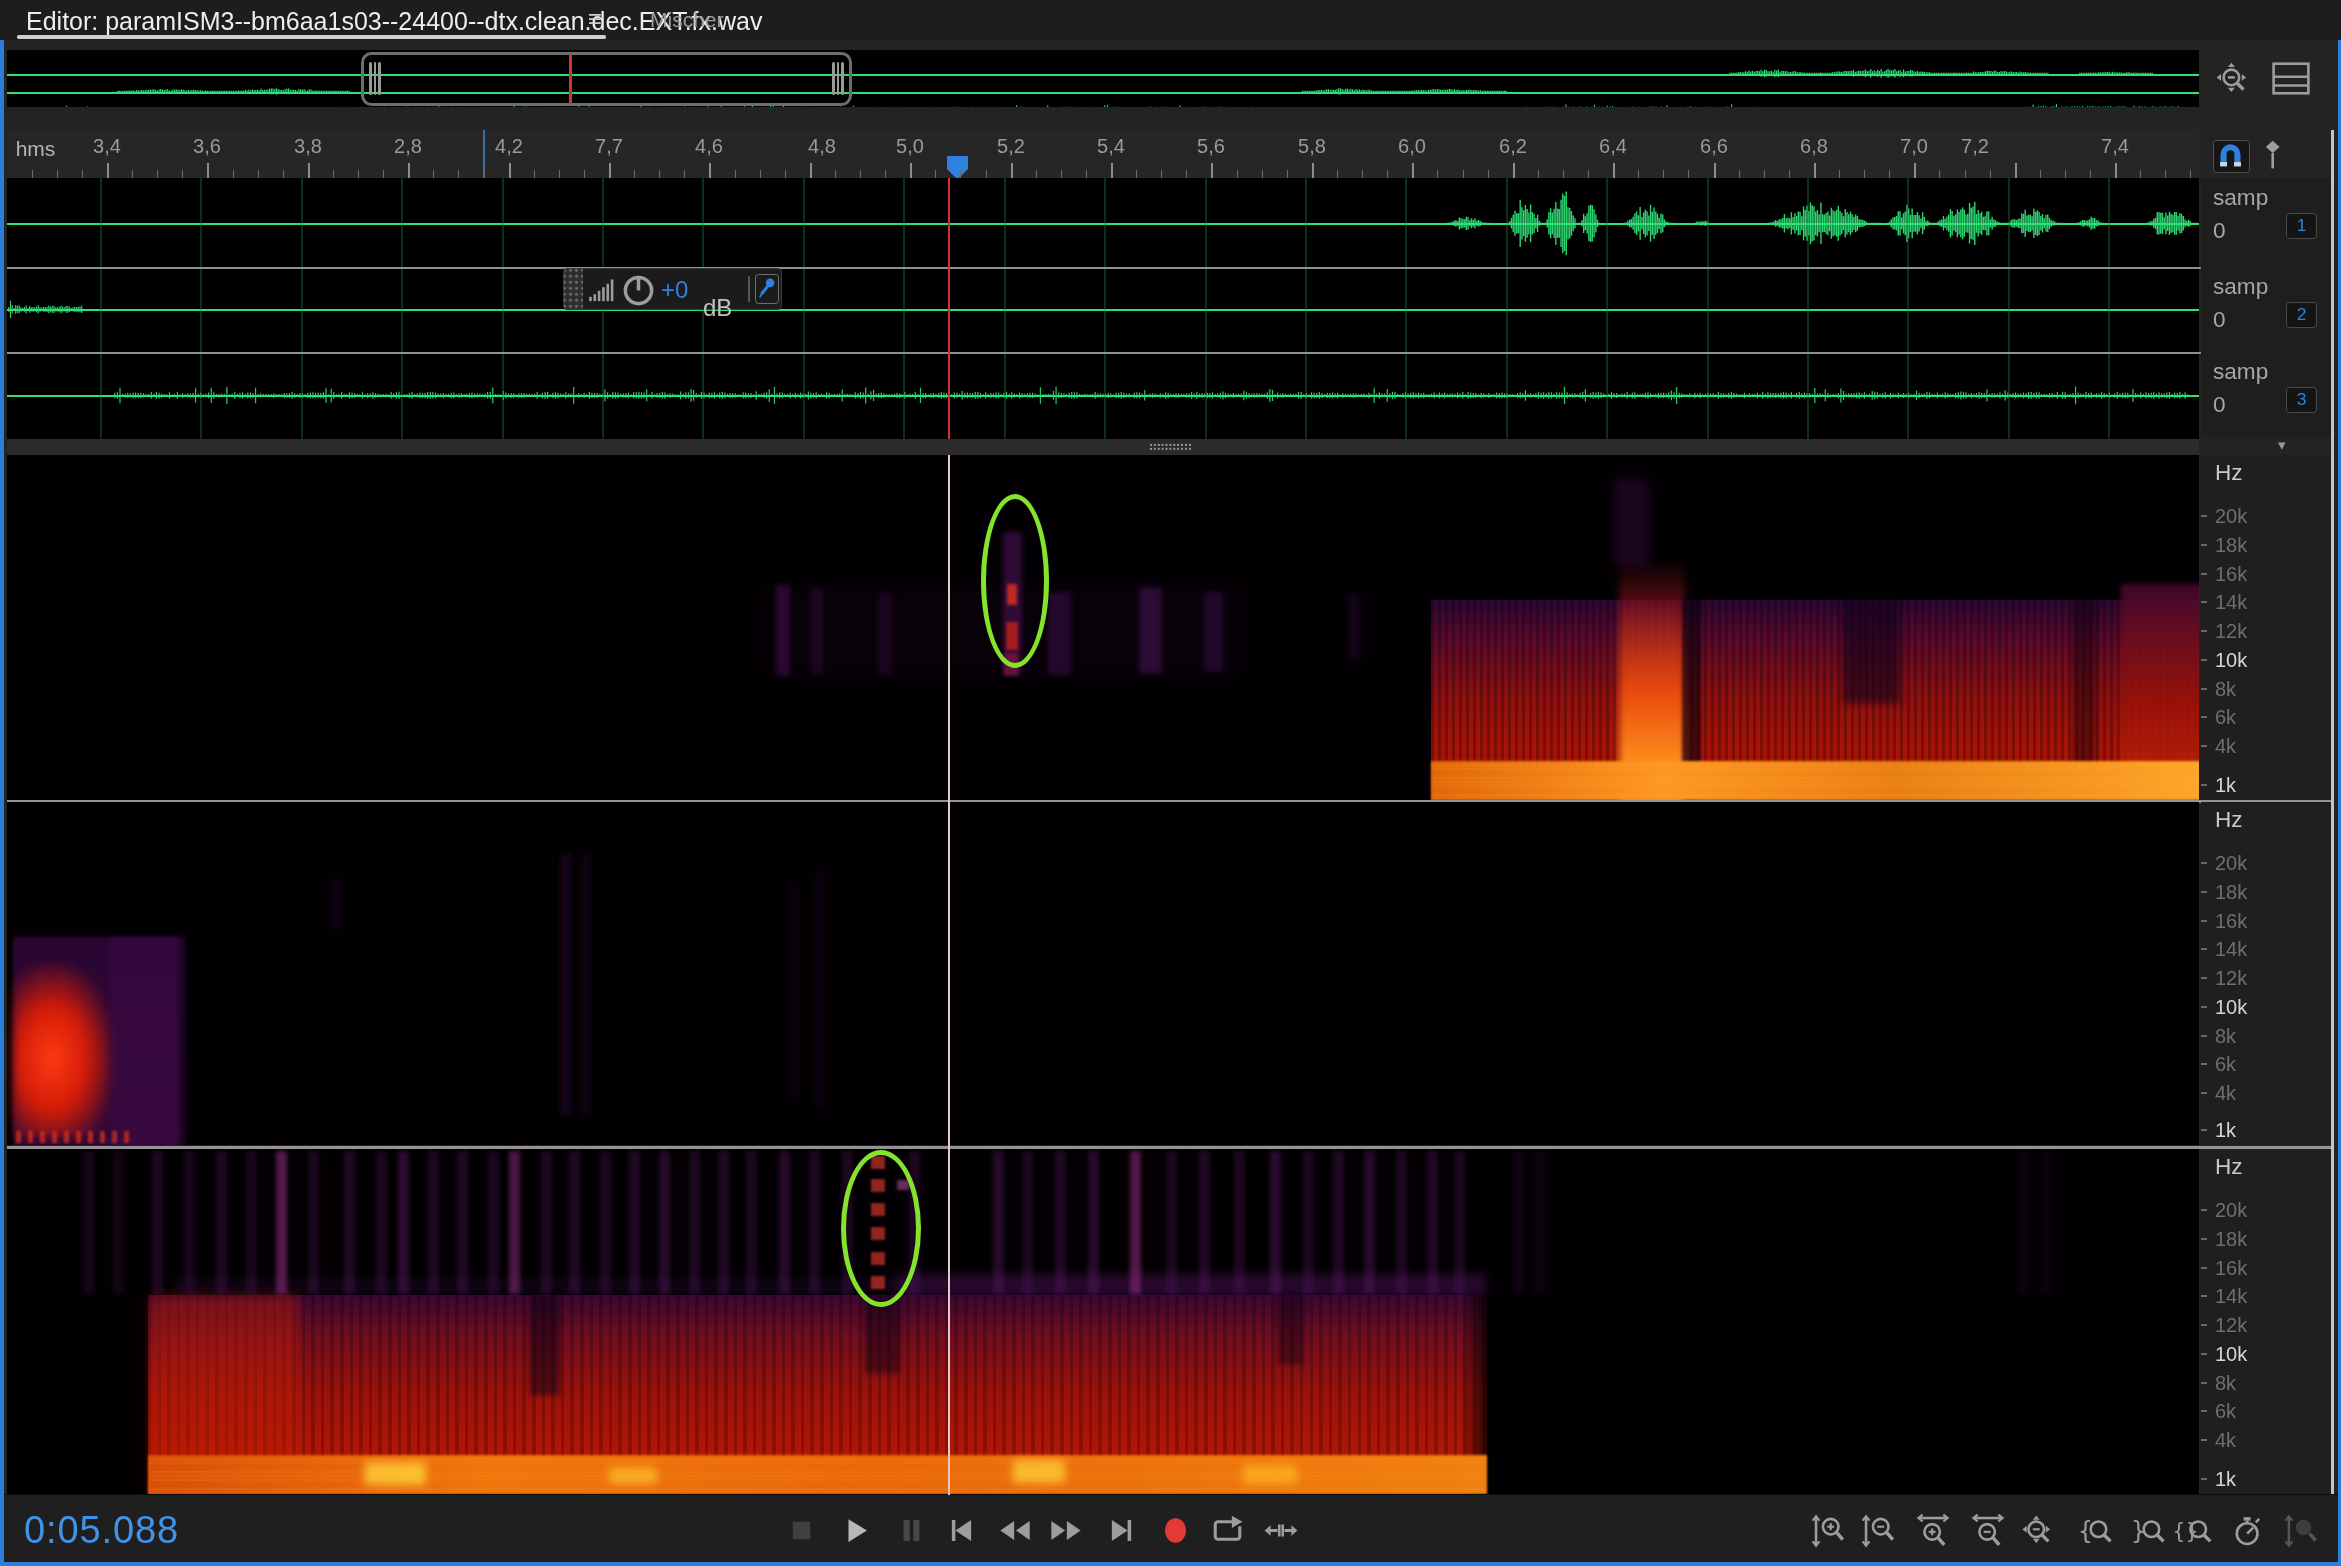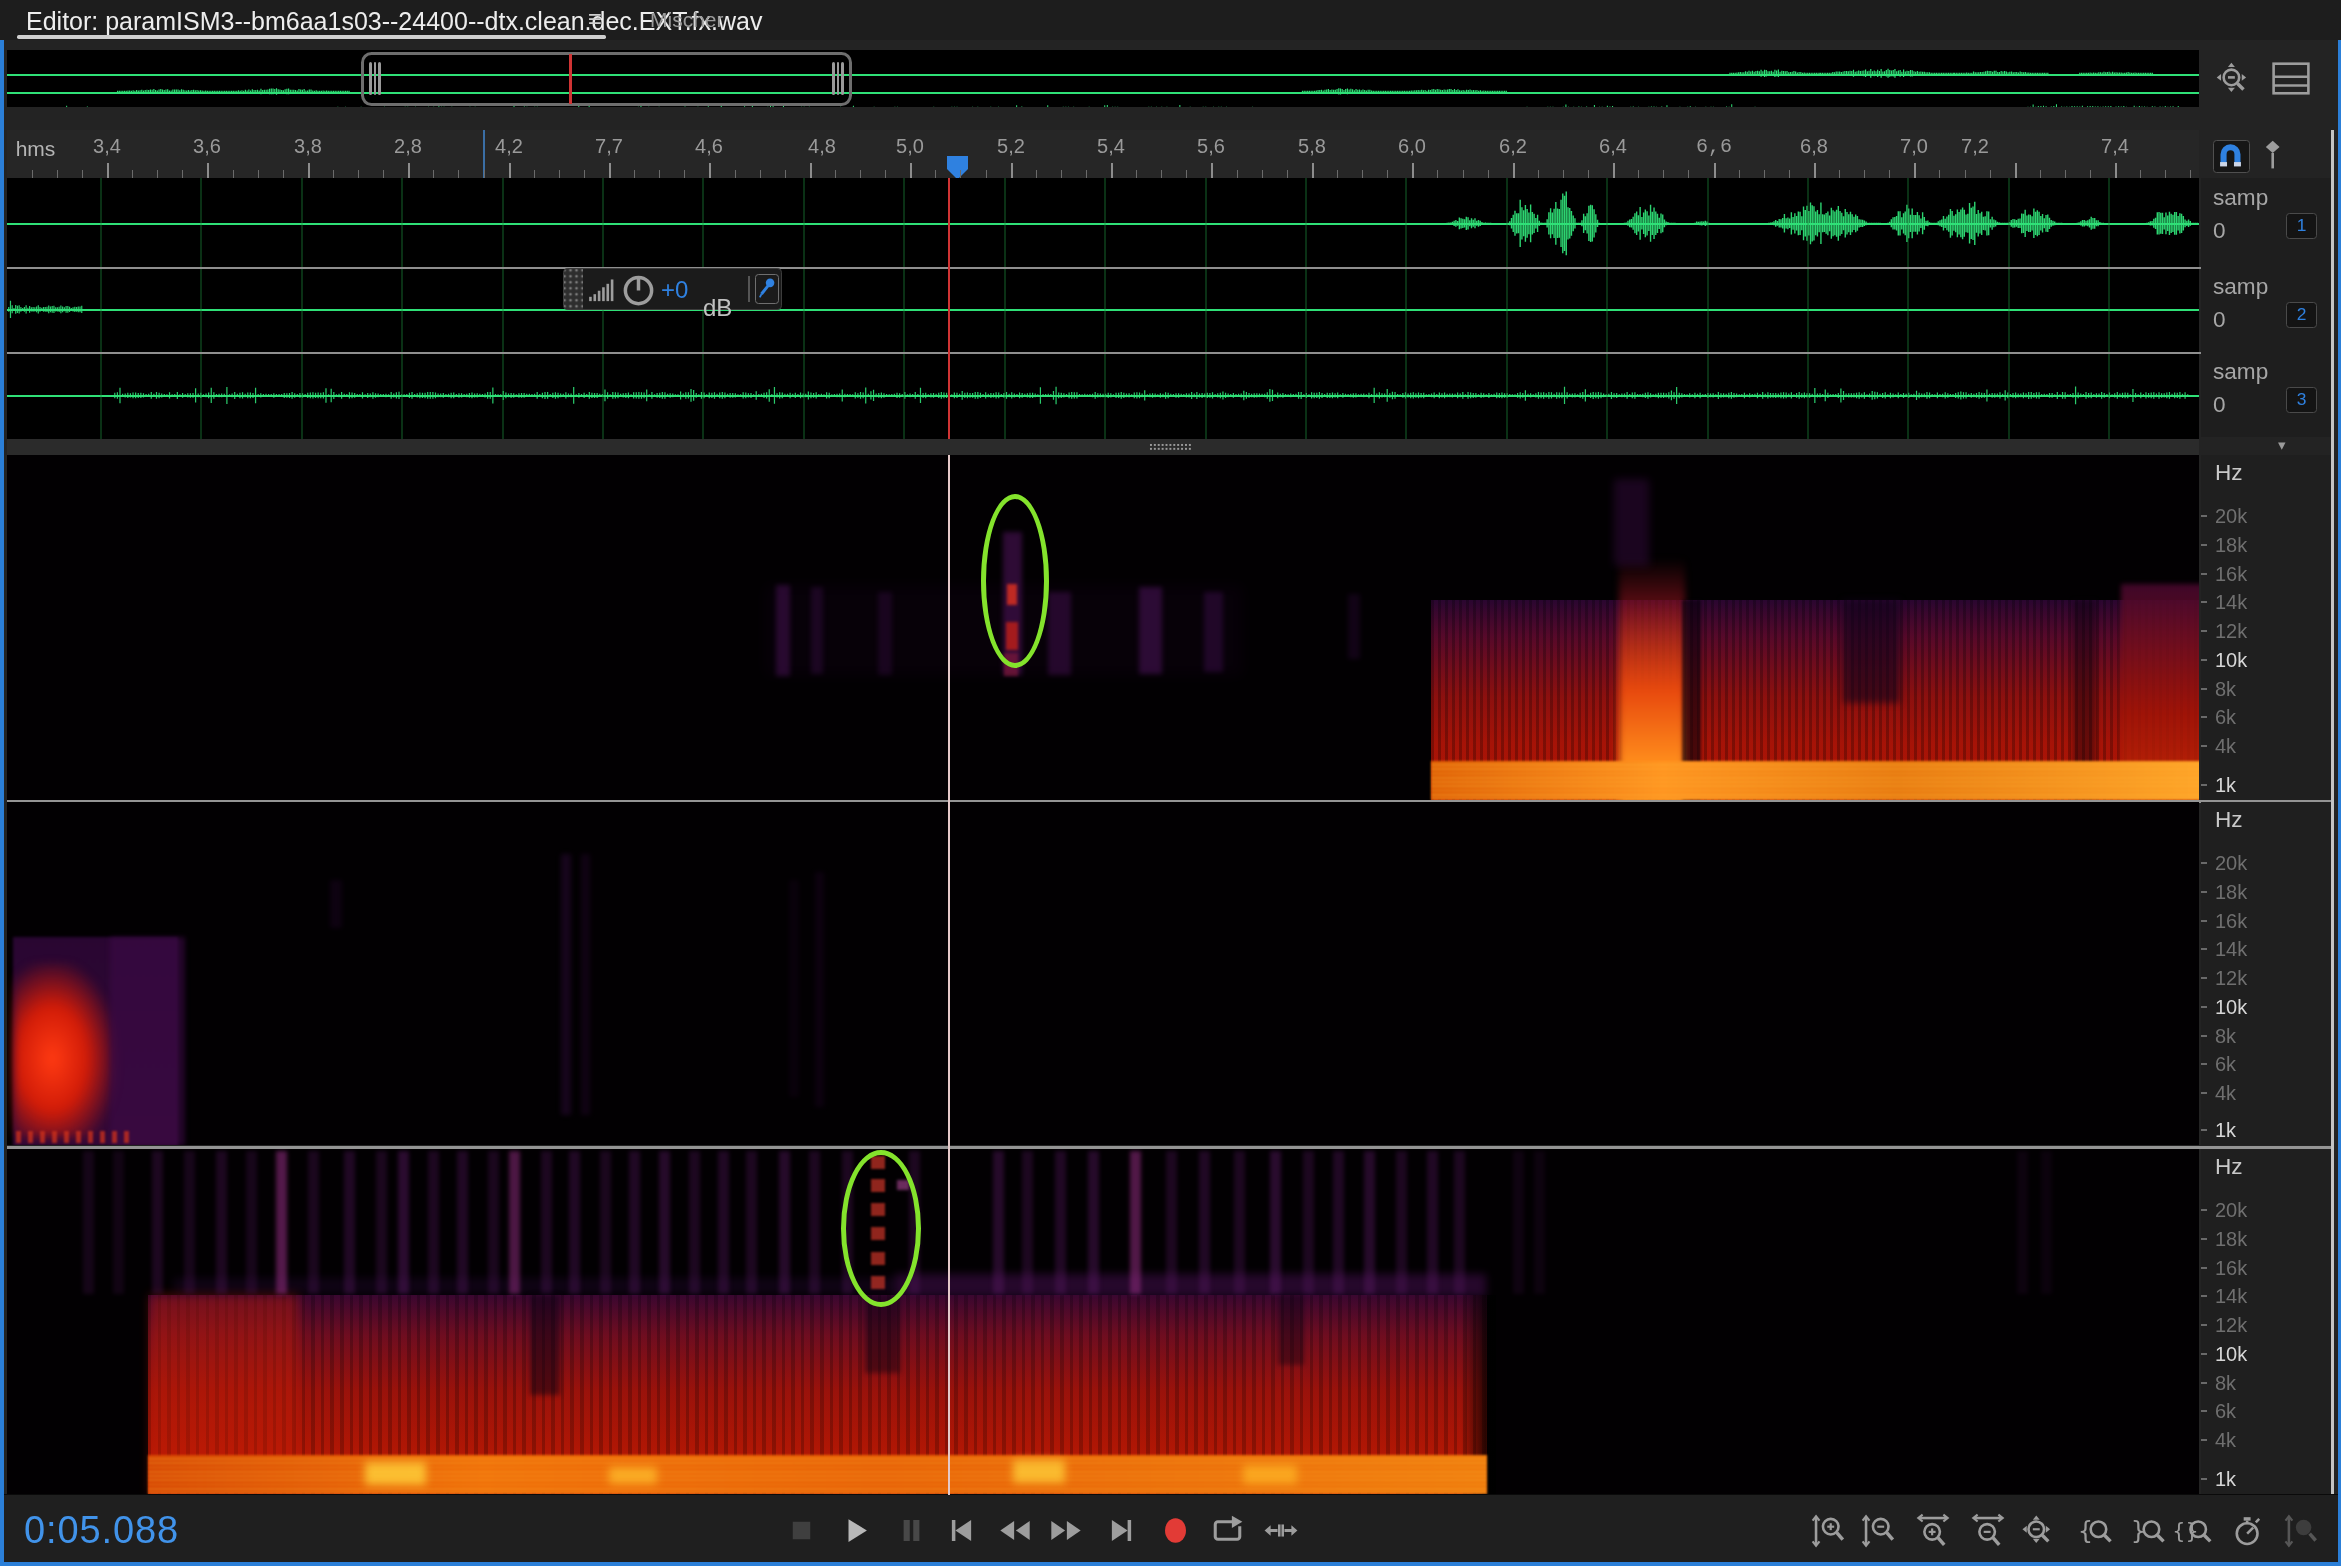--- a/index.html
+++ b/index.html
@@ -169,21 +169,21 @@
         <div class="ruler-num" style="left: 702px;"><span>4,6</span></div>
         <div class="ruler-num" style="left: 803px; margin-left: 12px;"><span>4,8</span></div>
         <div class="ruler-num" style="left: 903px;"><span>5,0</span></div>
         <div class="ruler-num" style="left: 1004px;"><span>5,2</span></div>
         <div class="ruler-num" style="left: 1104px;"><span>5,4</span></div>
         <div class="ruler-num" style="left: 1204px;"><span>5,6</span></div>
         <div class="ruler-num" style="left: 1305px;"><span>5,8</span></div>
         <div class="ruler-num" style="left: 1405px;"><span>6,0</span></div>
         <div class="ruler-num" style="left: 1506px;"><span>6,2</span></div>
         <div class="ruler-num" style="left: 1606px;"><span>6,4</span></div>
-        <div class="ruler-num" style="left: 1707px; font-family: Liberation Mono, monospace;"><span>6,6</span></div>
+        <div class="ruler-num" style="left: 1707px;"><span>6,6</span></div>
         <div class="ruler-num" style="left: 1807px;"><span>6,8</span></div>
         <div class="ruler-num" style="left: 1907px;"><span>7,0</span></div>
         <div class="ruler-num" style="left: 1968px;"><span>7,2</span></div>
         <div class="ruler-num" style="left: 2108px;"><span>7,4</span></div>
       </div>
     <div id="ruler-blueline"></div>
     <div id="marker-handle"></div>
   <div class="art" style="left: 25px; top: 40px; width: 0.9px; height: 7.8px; background: rgb(107, 107, 107);"></div>
       <div class="art" style="left: 50px; top: 40px; width: 0.9px; height: 7.8px; background: rgb(107, 107, 107);"></div>
       <div class="art" style="left: 75px; top: 40px; width: 0.9px; height: 7.8px; background: rgb(107, 107, 107);"></div>

